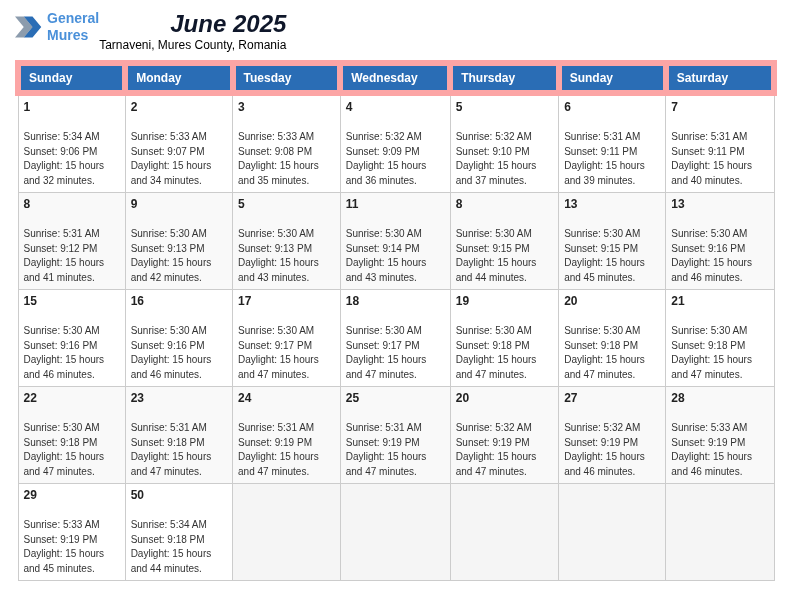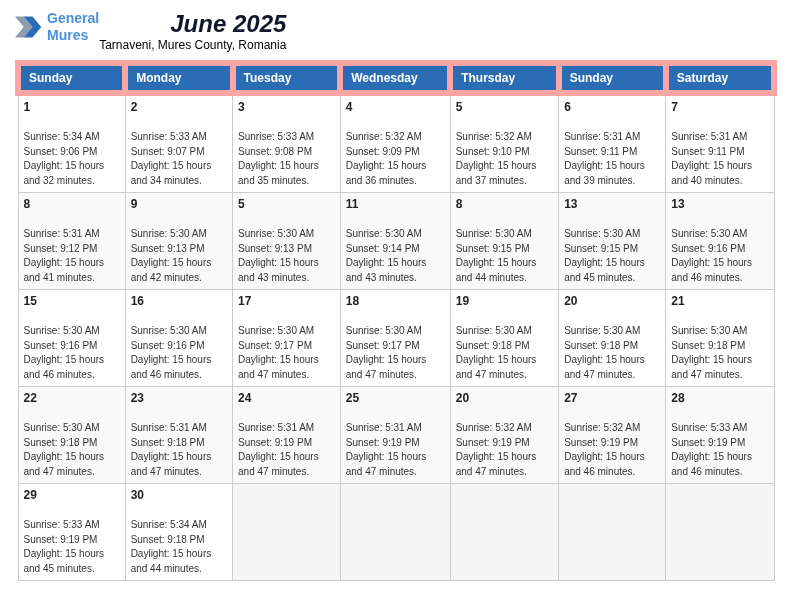--- a/index.html
+++ b/index.html
@@ -336,21 +336,21 @@
         </tr>
         <tr>
           <td>
             <span class="day-num">29</span>
             <div class="day-info" style="white-space: pre-line;">Sunrise: 5:33 AM
 Sunset: 9:19 PM
 Daylight: 15 hours
 and 45 minutes.</div>
           </td>
           <td>
-            <span class="day-num">30</span>
+            <span class="day-num">50</span>
             <div class="day-info" style="white-space: pre-line;">Sunrise: 5:34 AM
 Sunset: 9:18 PM
 Daylight: 15 hours
 and 44 minutes.</div>
           </td>
           <td class="empty"></td>
           <td class="empty"></td>
           <td class="empty"></td>
           <td class="empty"></td>
           <td class="empty"></td>

